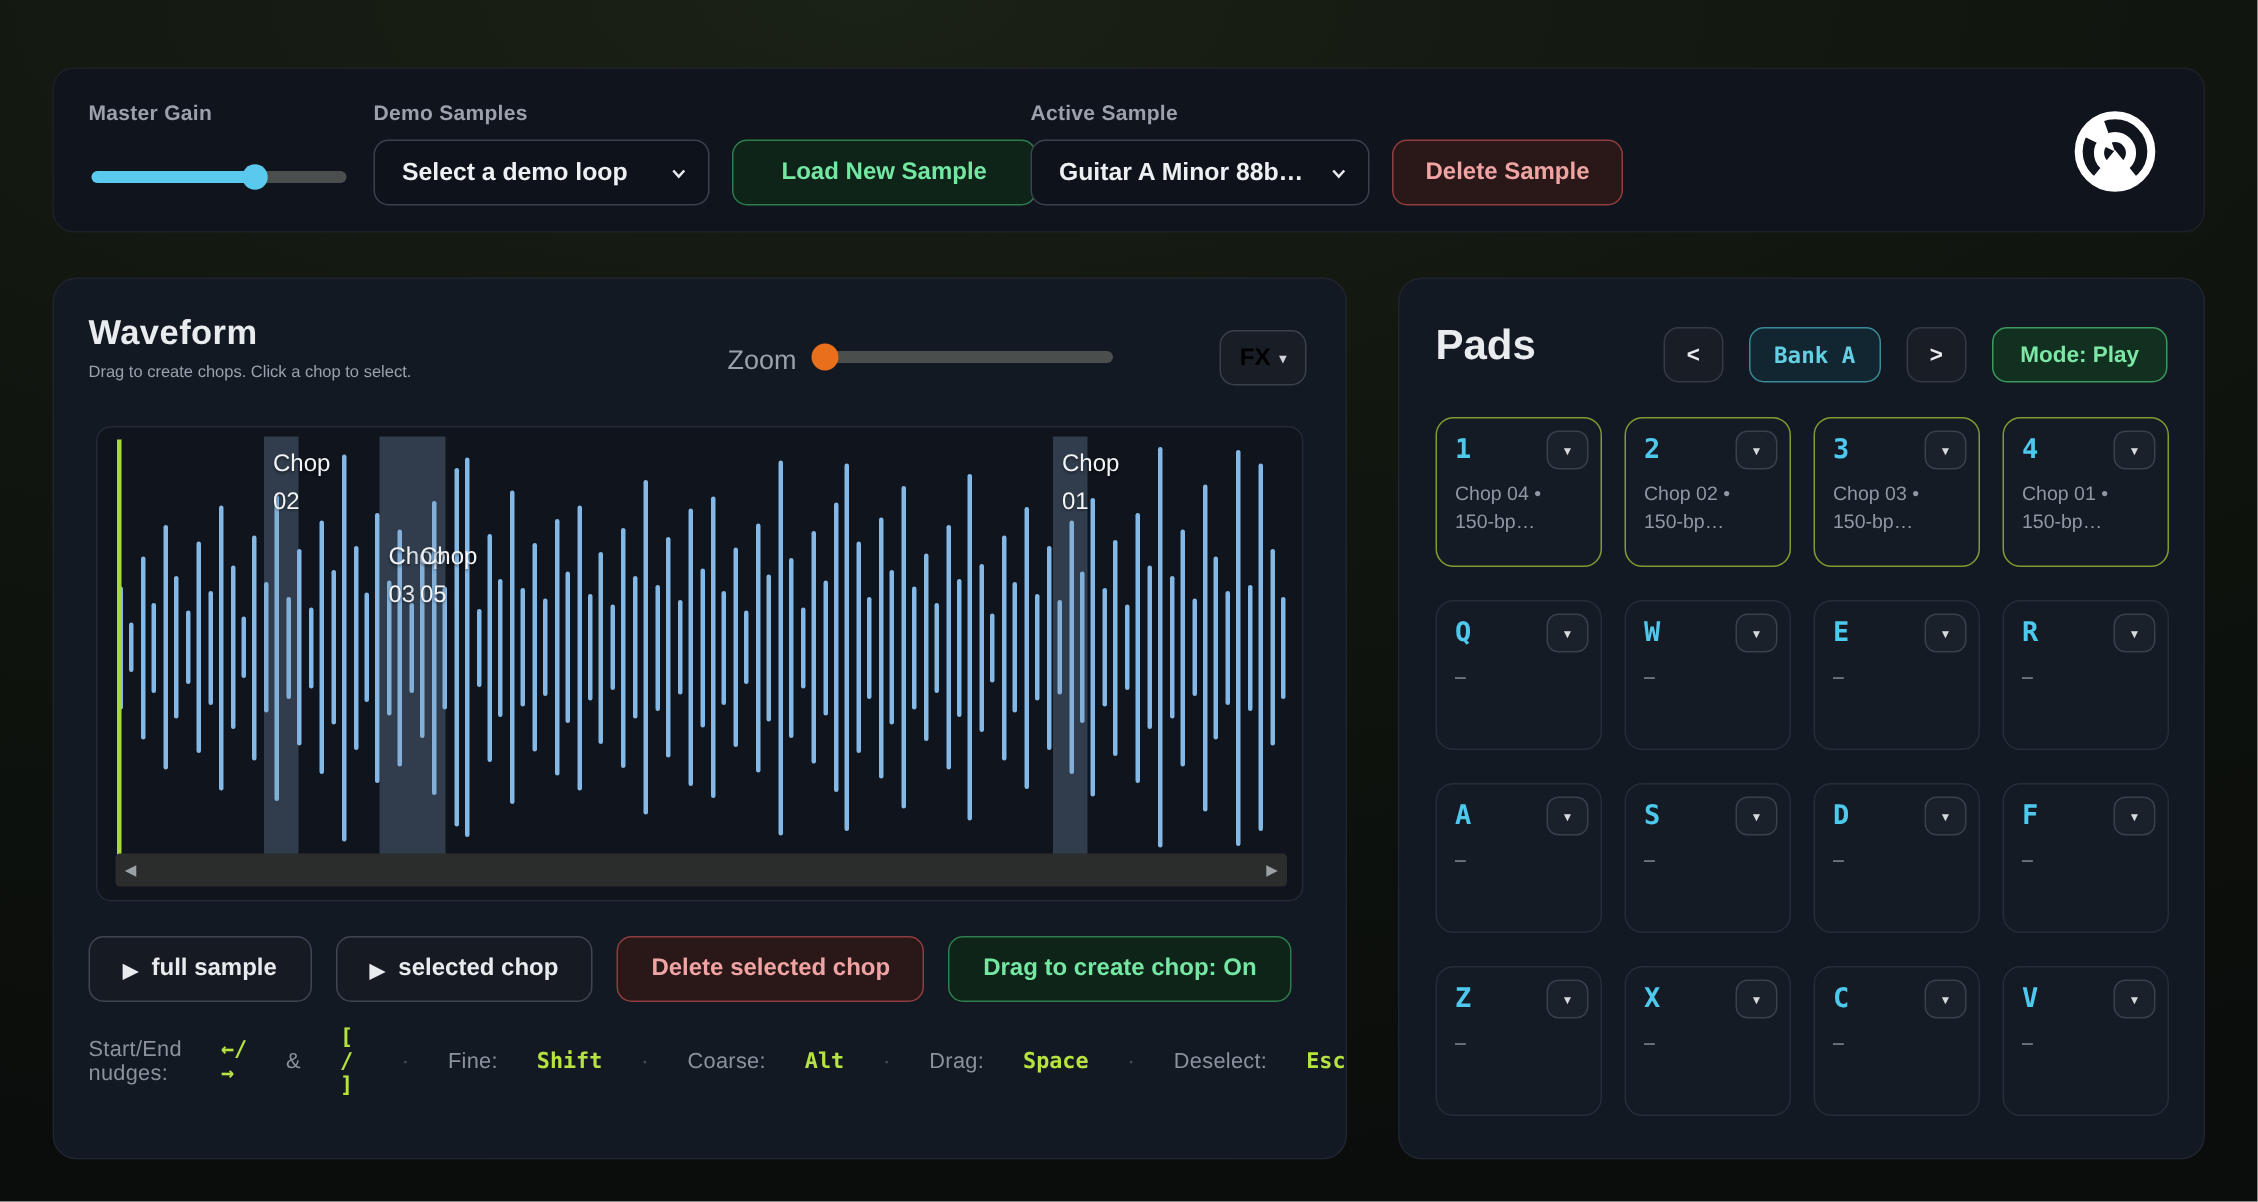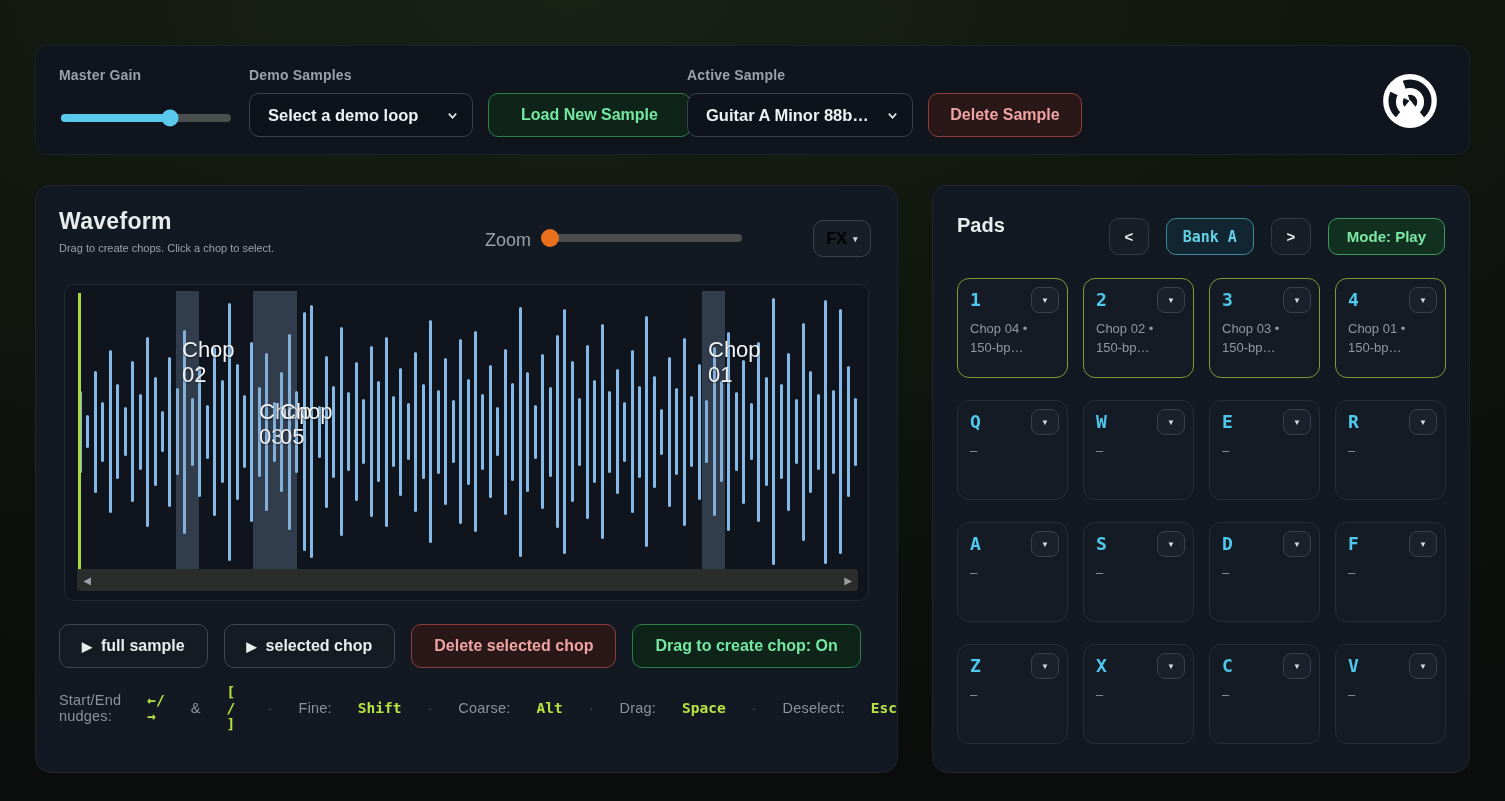--- a/index.html
+++ b/index.html
@@ -47,38 +47,38 @@
   #fx-btn { position:absolute; left:777px; top:34px; width:58px; height:37px; font-size:16px; background:#181d26; border-color:#3a414b; gap:6px; }
   #wave-box {
     position:absolute; left:28px; top:98px; width:805px; height:317px;
     background:#0f141d; border:1px solid #222a36; border-radius:10px; overflow:hidden;
   }
   #playhead { position:absolute; left:13px; top:8px; width:3px; height:277px; }
   #bars { position:absolute; left:14px; top:8px; width:779px; height:277px;
           display:flex; justify-content:space-between; align-items:center; }
   .bar { width:3px; border-radius:2px; background:#84b8e6; }
   .chop-region { position:absolute; top:6px; height:281px; background:rgba(130,158,190,0.30); }
-  .chop-label { position:absolute; font-size:22px; line-height:25px; color:#f2f4f6; font-weight:500; white-space:nowrap; text-shadow:0 1px 2px rgba(0,0,0,.5);margin-top:40px; }
+  .chop-label { position:absolute; font-size:16px; line-height:25px; color:#f2f4f6; font-weight:500; white-space:nowrap; text-shadow:0 1px 2px rgba(0,0,0,.5); }
   #wave-scrollbar {
     position:absolute; left:12px; bottom:9px; width:781px; height:22px;
     background:#2a2d2c; border-radius:3px;
   }
   .sb-arrow { position:absolute; top:0; bottom:0; width:16px; display:flex; align-items:center; justify-content:center;
               color:#9aa0a3; font-size:10px; cursor:pointer; }
   #wave-buttons { position:absolute; left:23px; top:438px; display:flex; gap:16px; }
   #wave-buttons .btn { height:44px; padding:0 22px; font-size:16px; }
   .play-glyph { font-size:13px; margin-right:9px; }
   #shortcuts { position:absolute; left:23px; top:498px; font-size:14.5px; display:flex; gap:26px; align-items:center; flex-wrap:nowrap; }
   #shortcuts .sc-label { color:#8b929c; letter-spacing:.2px; }
   #shortcuts .sc-key { font-family:"DejaVu Sans Mono","Liberation Mono",monospace; color:#b6e342; font-weight:700; }
   #shortcuts .sc-dot { color:#4a5158; }
 
   
   #pads-panel { left:932px; top:185px; width:538px; height:588px; }
-  #pads-title { position:absolute; left:24px; top:28px; font-size:20px; font-weight:700; }
+  #pads-title { position:absolute; left:24px; top:28px; font-size:28px; font-weight:700; }
   #pads-header { position:absolute; right:24px; top:32px; display:flex; gap:17px; }
   #pads-header .btn { height:37px; font-size:15px; }
   .btn-nav { width:40px; background:#181d26; border-color:#343b45; color:#e9ecef; }
   #bank-btn { width:88px; background:#122631; border-color:#3a8a99; color:#62cfe3;
               font-family:"DejaVu Sans Mono","Liberation Mono",monospace; font-weight:700; }
   #mode-btn { padding:0 18px; background:#123020; border-color:#3c9a5c; color:#7ce8a5; }
   #pad-grid { position:absolute; left:24px; top:92px; display:grid;
               grid-template-columns:repeat(4,111px); grid-auto-rows:100px; gap:22px 15px; }
   .pad { position:relative; background:#151b25; border:1px solid #262d38; border-radius:12px; padding:10px 12px; cursor:pointer; }
   .pad.assigned { border:1.5px solid #7e9c33; }

